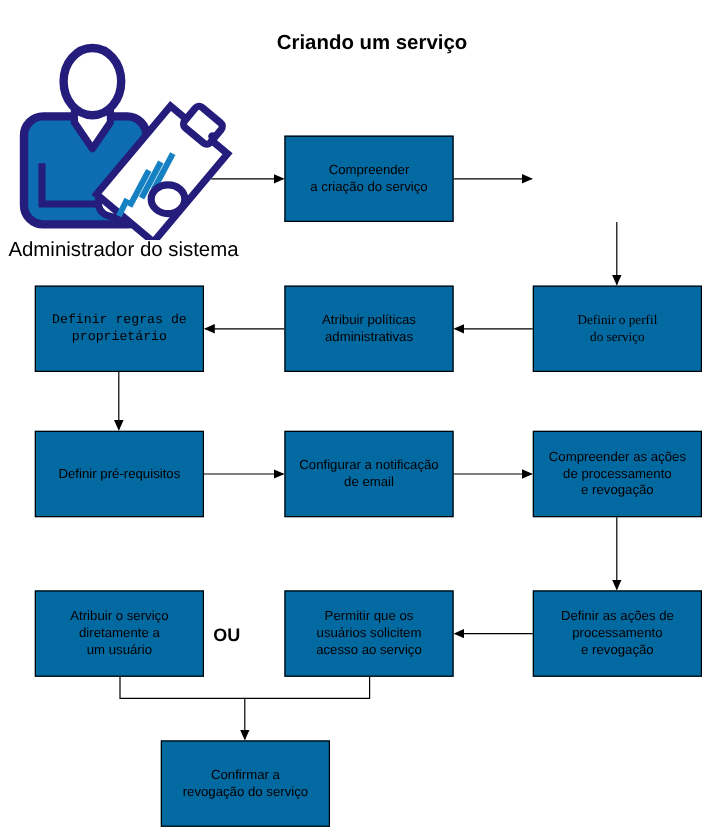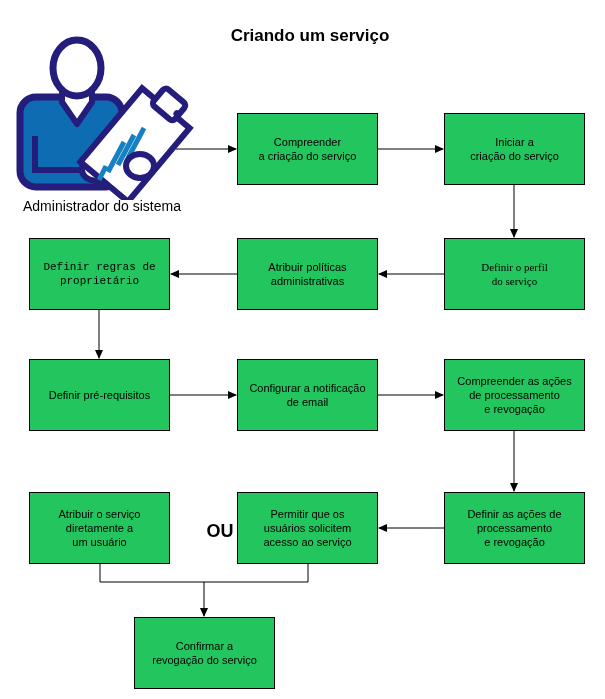--- a/index.html
+++ b/index.html
@@ -16,48 +16,48 @@
     position: absolute; left: 310px; top: 26px;
     transform: translateX(-50%);
     font-size: 17px; font-weight: bold;
     white-space: nowrap;
   }
   .connectors { position: absolute; left: 0; top: 0; pointer-events: none; }
   .box {
     position: absolute;
     width: 141px; height: 72px;
     border: 1px solid #000000;
-    background: #22c55e;
+    background: #0369a1;
     box-sizing: border-box;
     display: flex; align-items: center; justify-content: center;
     text-align: center;
     font-size: 11px; line-height: 14px;
     white-space: pre-line;
   }
   .b1  { left: 237px; top: 113px; }
   .b2  { left: 444px; top: 113px; }
   .b3  { left:  29px; top: 238px; font-family: Liberation Mono, monospace; }
   .b4  { left: 237px; top: 238px; }
   .b5  { left: 444px; top: 238px; font-family: Liberation Serif, serif; }
   .b6  { left:  29px; top: 359px; }
   .b7  { left: 237px; top: 359px; }
   .b8  { left: 444px; top: 359px; }
   .b9  { left:  29px; top: 492px; }
   .b10 { left: 237px; top: 492px; }
   .b11 { left: 444px; top: 492px; }
   .b12 { left: 134px; top: 617px; }
   .or-label {
-    position: absolute; left: 220px; top: 521px;
+    position: absolute; left: 189px; top: 521px;
     transform: translateX(-50%);
-    font-size: 18px; font-weight: bold;
+    font-size: 15px; font-weight: bold;
   }
   .actor-icon { position: absolute; left: 8px; top: 32px; }
   .actor-label {
-    position: absolute; left: 23px; top: 198px;
-    font-size: 14px;
+    position: absolute; left: 7px; top: 198px;
+    font-size: 17px;
     white-space: nowrap;
   }
 </style>
 </head>
 <body>
 
 <div class="canvas">
 
   <svg class="connectors" width="605" height="699" viewBox="0 0 605 699">
     <defs>
@@ -108,22 +108,20 @@
       <path d="M 120,126 L 136,96"></path>
     </g>
 
     <ellipse cx="132" cy="134" rx="14" ry="12" fill="#ffffff" stroke="#241d7c" stroke-width="6"></ellipse>
   </svg>
 
   <div class="actor-label">Administrador do sistema</div>
 
   <div class="box b1">Compreender
 a criação do serviço</div>
-  <div class="box b2">Iniciar a
-criação do serviço</div>
   <div class="box b3">Definir regras de
 proprietário</div>
   <div class="box b4">Atribuir políticas
 administrativas</div>
   <div class="box b5">Definir o perfil
 do serviço</div>
   <div class="box b6">Definir pré-requisitos</div>
   <div class="box b7">Configurar a notificação
 de email</div>
   <div class="box b8">Compreender as ações

